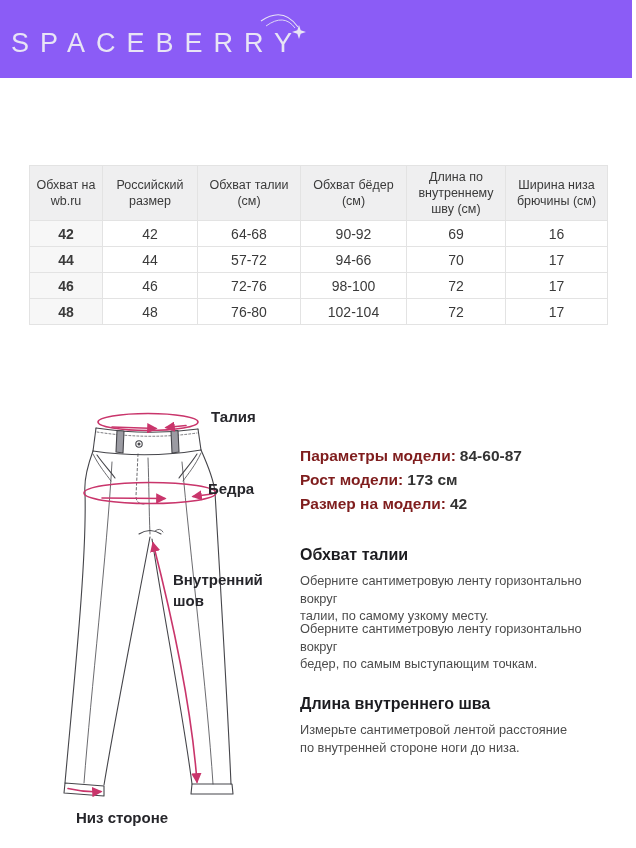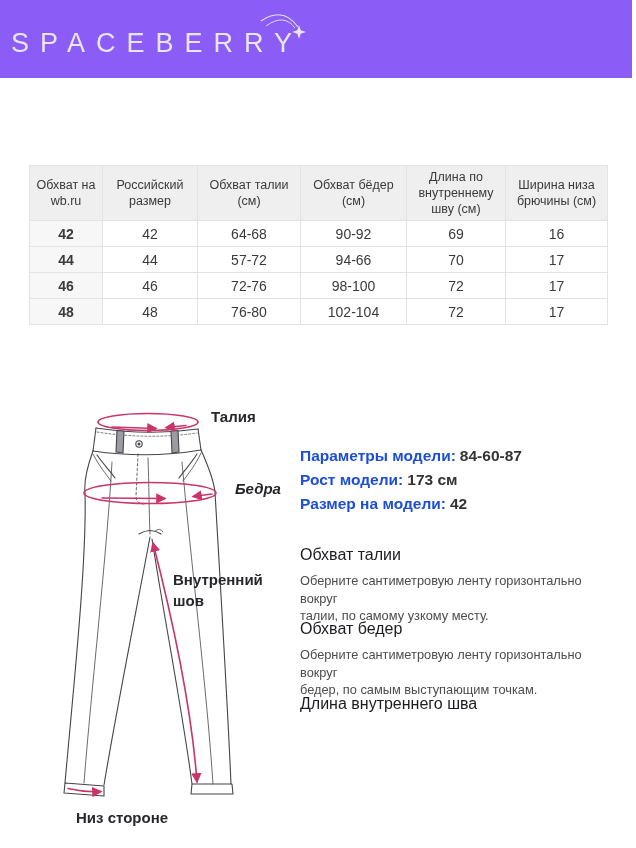--- a/index.html
+++ b/index.html
@@ -31,29 +31,29 @@
     height:55px;background:#efeff0;font-weight:400;line-height:16px;font-size:12.5px;
   }
   .size-table td{height:26px;font-size:14px;background:#ffffff;}
   .size-table td.first{background:#f7f7f7;font-weight:700;}
   
   .pants-svg{position:absolute;left:60px;top:392px;}
   .diagram-label{
     position:absolute;font-size:15px;font-weight:600;color:#26262b;line-height:21px;
   }
   .lbl-waist{left:211px;top:406px;}
-  .lbl-hips{left:235px;top:478px;font-style:italic;}
+  .lbl-hips{left:208px;top:478px;}
   .lbl-inseam{left:173px;top:569px;width:108px;}
   .lbl-hem{left:76px;top:807px;}
   
   .model-info{position:absolute;left:300px;top:444px;font-size:15.5px;line-height:24px;}
-  .model-info .lbl{font-weight:700;color:#1d4ed8;}
+  .model-info .lbl{font-weight:700;color:#7f1d1d;}
   .model-info .val{font-weight:700;color:#333;margin-left:4px;}
   .guide{position:absolute;left:300px;width:316px;}
-  .guide h3{margin:0 0 8px 0;font-size:16px;font-weight:400;color:#1c1c20;}
+  .guide h3{margin:0 0 8px 0;font-size:16px;font-weight:700;color:#1c1c20;}
   .guide p{margin:0;font-size:12.8px;line-height:17.5px;color:#4c4c4c;white-space:pre-line;}
   .guide-1{top:546px;} .guide-2{top:620px;} .guide-3{top:695px;}
 </style>
 </head>
 <body>
 
 <div class="brand-header">
   <svg class="comet" width="70" height="44" viewBox="0 0 70 44">
     <path d="M 8,15 Q 30,0 45,21" fill="none" stroke="#e8e5f5" stroke-width="1.1"></path>
     <path d="M 13,20 Q 31,7 42,22" fill="none" stroke="#e8e5f5" stroke-width="0.9"></path>
@@ -188,19 +188,20 @@
     <span class="lbl">Размер на модели:</span><span class="val">42</span>
   </div>
 </div>
 
 <div class="guide guide-1">
   <h3>Обхват талии</h3>
   <p>Оберните сантиметровую ленту горизонтально вокруг
 талии, по самому узкому месту.</p>
 </div>
 <div class="guide guide-2">
-  <h3>Обхват бедер</h3>
   <p>Оберните сантиметровую ленту горизонтально вокруг
 бедер, по самым выступающим точкам.</p>
 </div>
 <div class="guide guide-3">
   <h3>Длина внутреннего шва</h3>
+  <p>Измерьте сантиметровой лентой расстояние
+по внутренней стороне ноги до низа.</p>
 </div>
 
 </body></html>

